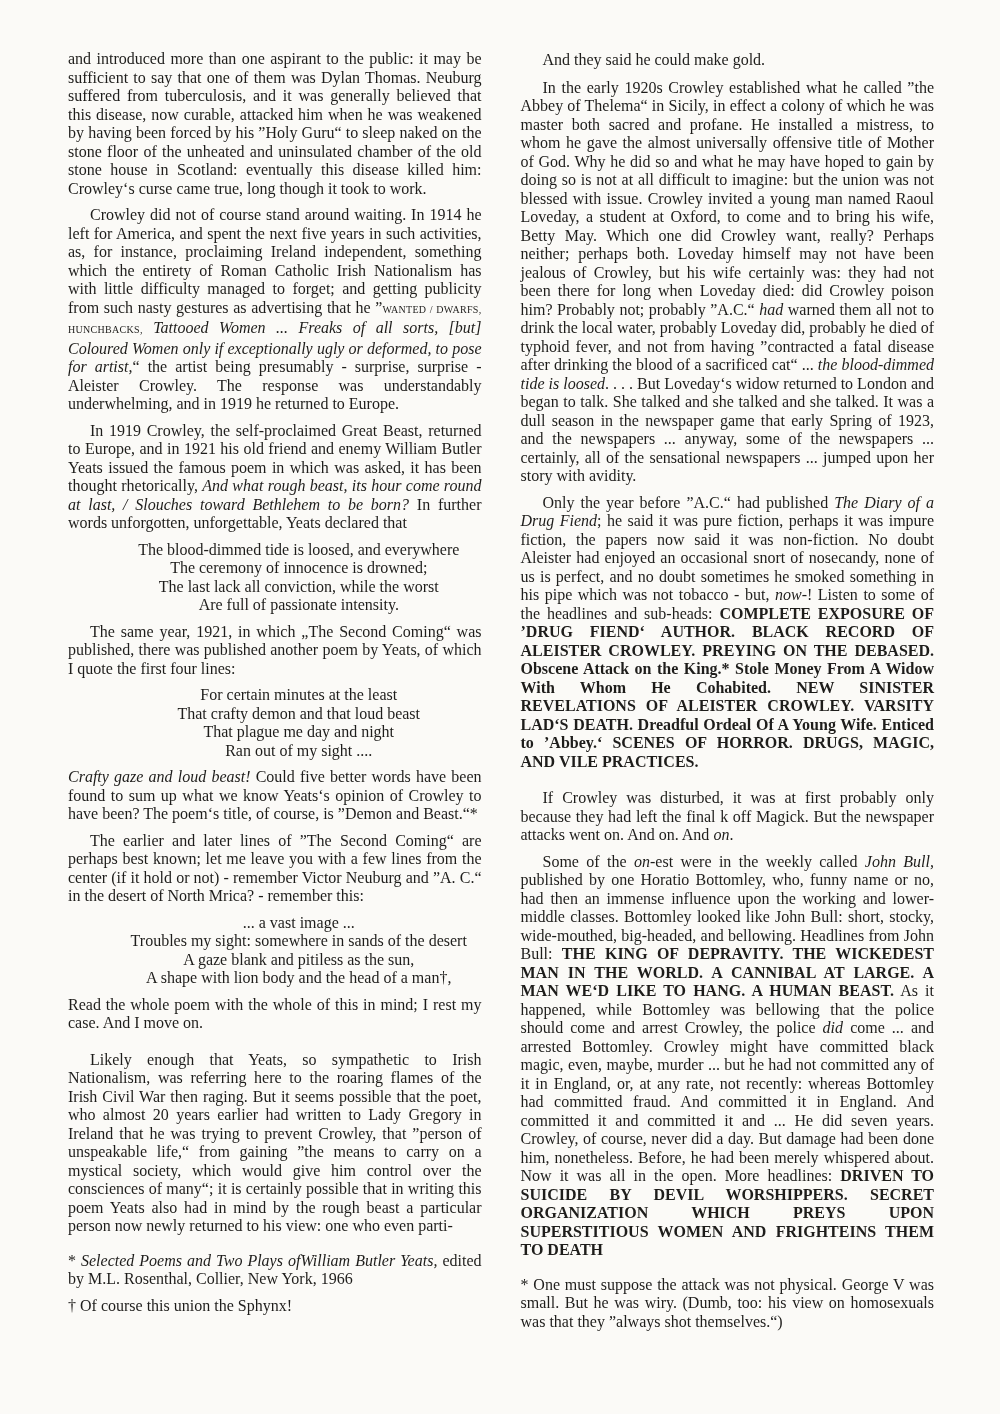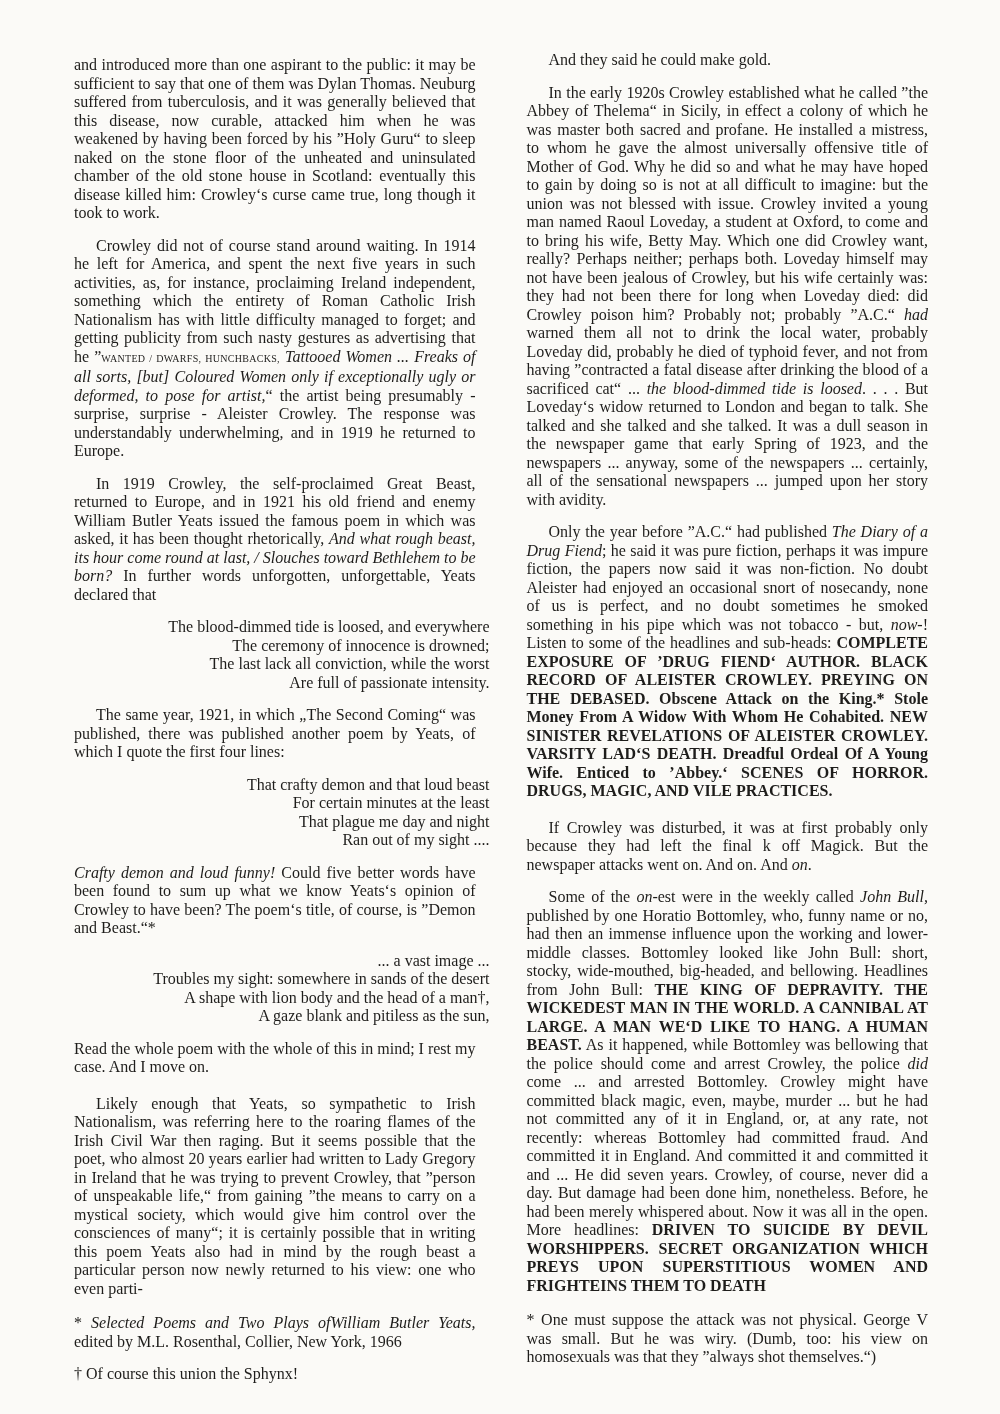--- a/index.html
+++ b/index.html
@@ -4,26 +4,26 @@
 <style>
   html,body{margin:0;padding:0;}
   body{
     width:1000px;height:1414px;overflow:hidden;
     background:#fbfaf7;color:#1e1d1b;
     font-family:"Liberation Serif","DejaVu Serif",serif;
   }
   .page{box-sizing:border-box;width:1000px;height:1414px;padding:42px 58px 36px 60px;}
   .cols{display:flex;gap:23px;}
   .col{width:430px;font-size:16px;line-height:18.5px;text-rendering:optimizeLegibility;}
-  .para{margin:14px;text-align:justify;hyphens:auto;-webkit-hyphens:auto;}
+  .para{margin:8px;text-align:justify;hyphens:auto;-webkit-hyphens:auto;}
   .para.ind{text-indent:22px;}
   .it{font-style:italic;}
   .bd{font-weight:bold;}
   .sc{font-size:10px;letter-spacing:.3px;}
-  .verse{margin:8px 0 8px 48px;text-align:right;}
+  .verse{margin:8px 0 8px 48px;text-align:center;}
   .vline{white-space:nowrap;}
   .gap-s{margin-top:9px;}
   .gap-l{margin-top:18px;}
   .footnotes{margin-top:16px;}
 </style>
 </head>
 <body>
 
 <div class="page">
   <div class="cols">
@@ -32,31 +32,32 @@
         <p class="para ind"><span>Crowley did not of course stand around waiting. In 1914 he left for America, and spent the next five years in such activities, as, for instance, proclaiming Ireland independent, something which the entirety of Roman Catholic Irish Nationalism has with little difficulty managed to forget; and getting publicity from such nasty gestures as advertising that he ”</span><span class="sc">WANTED / DWARFS, HUNCHBACKS,</span><span> </span><span class="it">Tattooed Women ... Freaks of all sorts, [but] Coloured Women only if exceptionally ugly or deformed, to pose for artist,</span><span>“ the artist being presumably - surprise, surprise - Aleister Crowley. The response was understandably underwhelming, and in 1919 he returned to Europe.</span></p>
         <p class="para ind"><span>In 1919 Crowley, the self-proclaimed Great Beast, returned to Europe, and in 1921 his old friend and enemy William Butler Yeats issued the famous poem in which was asked, it has been thought rhetorically, </span><span class="it">And what rough beast, its hour come round at last, / Slouches toward Bethlehem to be born?</span><span> In further words unforgotten, unforgettable, Yeats declared that</span></p>
         <div class="verse">
           <div class="vline">The blood-dimmed tide is loosed, and everywhere</div>
           <div class="vline">The ceremony of innocence is drowned;</div>
           <div class="vline">The last lack all conviction, while the worst</div>
           <div class="vline">Are full of passionate intensity.</div>
         </div>
         <p class="para ind"><span>The same year, 1921, in which „The Second Coming“ was published, there was published another poem by Yeats, of which I quote the first four lines:</span></p>
         <div class="verse">
+          <div class="vline">For certain minutes at the least</div>
           <div class="vline">That crafty demon and that loud beast</div>
-          <div class="vline">For certain minutes at the least</div>
           <div class="vline">That plague me day and night</div>
           <div class="vline">Ran out of my sight ....</div>
         </div>
-        <p class="para"><span class="it">Crafty demon and loud funny!</span><span> Could five better words have been found to sum up what we know Yeats‘s opinion of Crowley to have been? The poem‘s title, of course, is ”Demon and Beast.“*</span></p>
+        <p class="para"><span class="it">Crafty gaze and loud beast!</span><span> Could five better words have been found to sum up what we know Yeats‘s opinion of Crowley to have been? The poem‘s title, of course, is ”Demon and Beast.“*</span></p>
+        <p class="para ind"><span>The earlier and later lines of ”The Second Coming“ are perhaps best known; let me leave you with a few lines from the center (if it hold or not) - remember Victor Neuburg and ”A. C.“ in the desert of North Mrica? - remember this:</span></p>
         <div class="verse">
           <div class="vline">... a vast image ...</div>
           <div class="vline">Troubles my sight: somewhere in sands of the desert</div>
+          <div class="vline">A gaze blank and pitiless as the sun,</div>
           <div class="vline">A shape with lion body and the head of a man†,</div>
-          <div class="vline">A gaze blank and pitiless as the sun,</div>
         </div>
         <p class="para"><span>Read the whole poem with the whole of this in mind; I rest my case. And I move on.</span></p>
         <p class="para ind gap-l"><span>Likely enough that Yeats, so sympathetic to Irish Nationalism, was referring here to the roaring flames of the Irish Civil War then raging. But it seems possible that the poet, who almost 20 years earlier had written to Lady Gregory in Ireland that he was trying to prevent Crowley, that ”person of unspeakable life,“ from gaining ”the means to carry on a mystical society, which would give him control over the consciences of many“; it is certainly possible that in writing this poem Yeats also had in mind by the rough beast a particular person now newly returned to his view: one who even parti-</span></p>
         <div class="footnotes">
           <p class="para fn"><span>* </span><span class="it">Selected Poems and Two Plays ofWilliam Butler Yeats,</span><span> edited by M.L. Rosenthal, Collier, New York, 1966</span></p>
           <p class="para fn"><span>† Of course this union the Sphynx!</span></p>
         </div>
       </div>
     <div class="col">
         <p class="para ind gap-s"><span>And they said he could make gold.</span></p>

